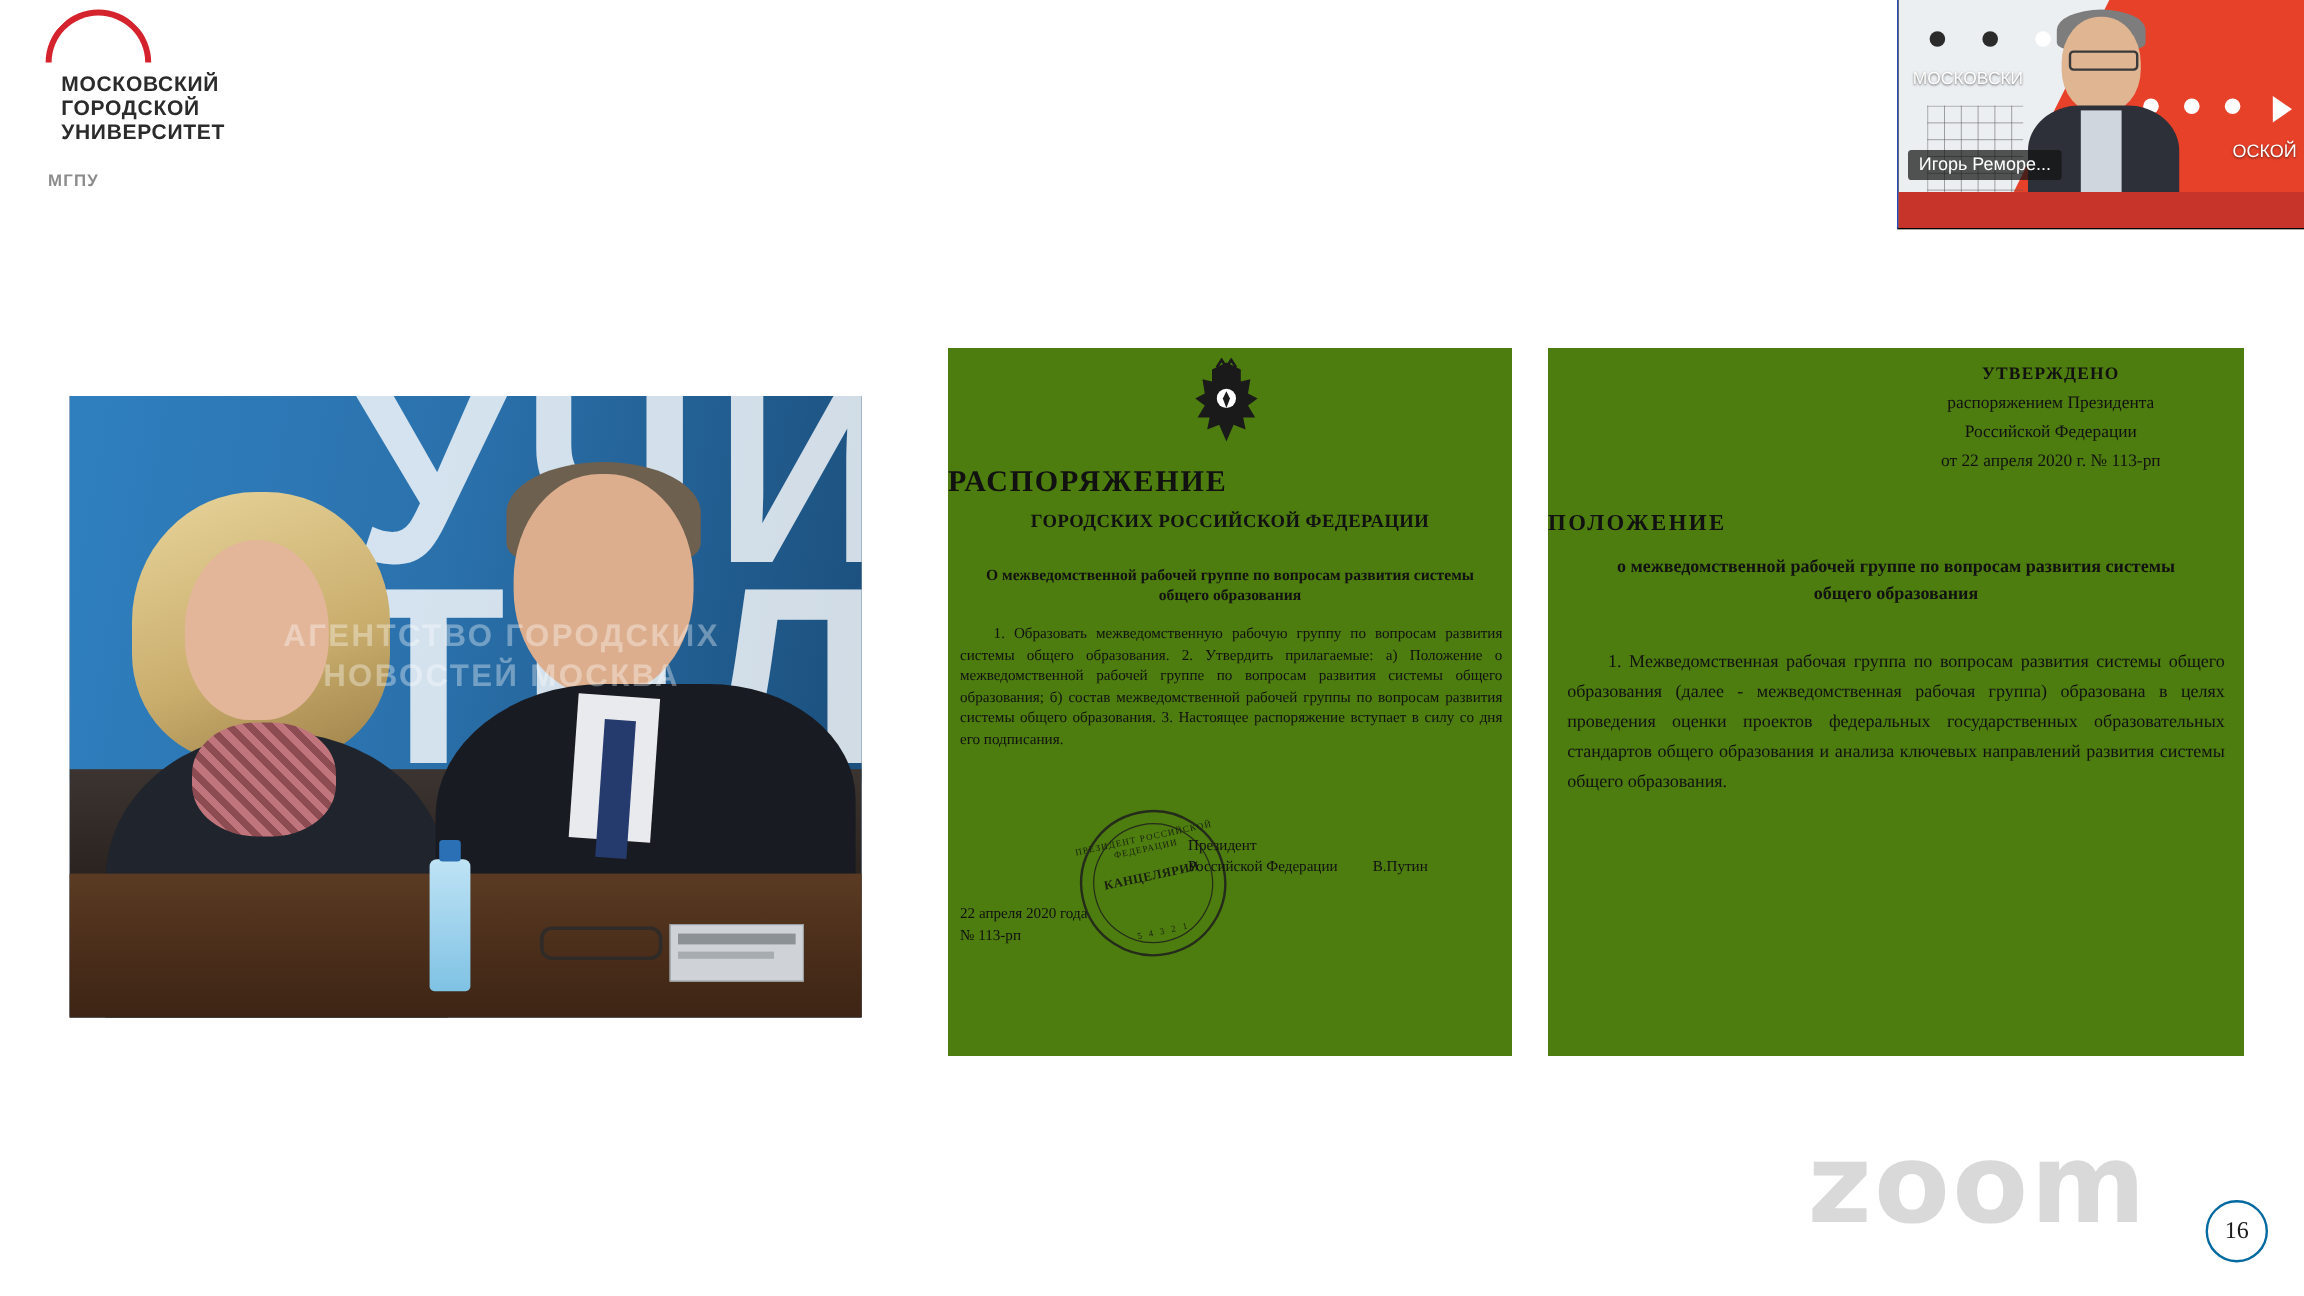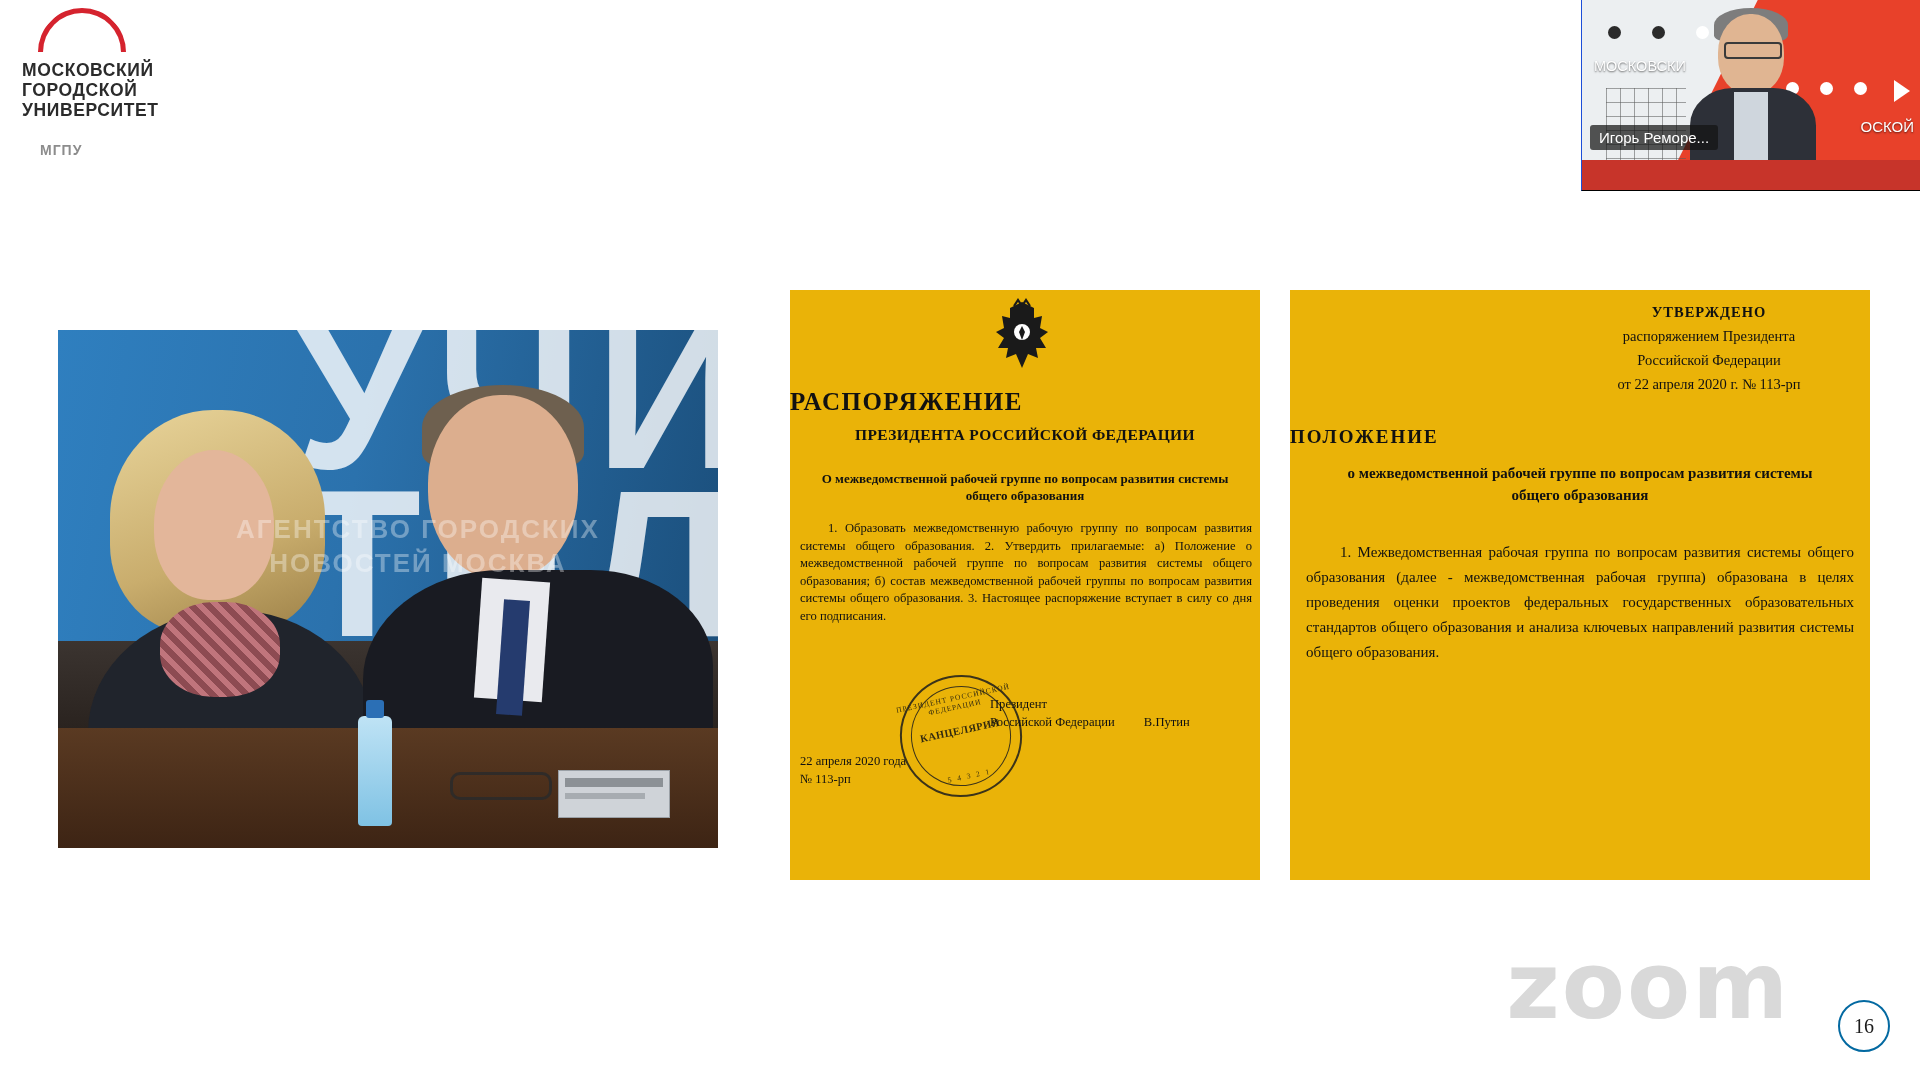--- a/index.html
+++ b/index.html
@@ -198,21 +198,21 @@
     letter-spacing: 2px;
     color: rgba(255,255,255,0.35);
     font-weight: bold;
     text-transform: uppercase;
     pointer-events: none;
   }
 
   
   .doc {
     position: absolute;
-    background: #eab308;
+    background: #4d7c0f;
     color: #111;
     font-family: "Liberation Serif", serif;
   }
   .doc-left {
     left: 790px;
     top: 290px;
     width: 470px;
     height: 590px;
   }
   .doc-right {
@@ -517,21 +517,21 @@
     background: #c7342a;
   }
 </style>
 </head>
 <body>
 
 <div id="stage">
 
   <div class="logo-block">
     <div class="logo-arc"></div>
-    <div class="logo-text" style="white-space:pre-line;">МОСКОВСКИЙ
+    <div class="logo-text" style="white-space:pre-line;margin-left:29px;">МОСКОВСКИЙ
 ГОРОДСКОЙ
 УНИВЕРСИТЕТ</div>
     <div class="logo-sub">МГПУ</div>
   </div>
 
 
   <div class="photo">
     <div class="bg-banner">
       <div class="banner-letters" style="white-space:pre-line;">УЧИ
 ТЕЛЬ</div>
@@ -564,21 +564,21 @@
   <div class="doc doc-left">
     <div class="emblem">
       <svg width="64" height="80" viewBox="0 0 64 80">
         <path d="M32 4 L44 10 L44 20 L52 18 L50 30 L58 34 L50 40 L56 50 L46 50 L48 60 L38 56 L32 70 L26 56 L16 60 L18 50 L8 50 L14 40 L6 34 L14 30 L12 18 L20 20 L20 10 Z" fill="#1a1a1a"></path>
         <circle cx="32" cy="34" r="8" fill="#ffffff"></circle>
         <path d="M32 28 L35 34 L32 42 L29 34 Z" fill="#1a1a1a"></path>
         <path d="M24 8 L28 2 L32 8 L36 2 L40 8" stroke="#1a1a1a" stroke-width="2.2" fill="none"></path>
       </svg>
     </div>
     <h1>РАСПОРЯЖЕНИЕ</h1>
-    <h2>ПРЕЗИДЕНТА РОССИЙСКОЙ ФЕДЕРАЦИИ</h2>
+    <h2>ГОРОДСКИХ РОССИЙСКОЙ ФЕДЕРАЦИИ</h2>
     <div class="subject">О межведомственной рабочей группе по вопросам развития системы общего образования</div>
     <div class="body">
       <p>1. Образовать межведомственную рабочую группу по вопросам развития системы общего образования. 2. Утвердить прилагаемые: а) Положение о межведомственной рабочей группе по вопросам развития системы общего образования; б) состав межведомственной рабочей группы по вопросам развития системы общего образования. 3. Настоящее распоряжение вступает в силу со дня его подписания.</p>
     </div>
 
     <div class="stamp">
       <div class="ring-top">ПРЕЗИДЕНТ РОССИЙСКОЙ ФЕДЕРАЦИИ</div>
       <div class="stamp-label">КАНЦЕЛЯРИЯ</div>
       <div class="ring-bot">5 4 3 2 1</div>
     </div>

